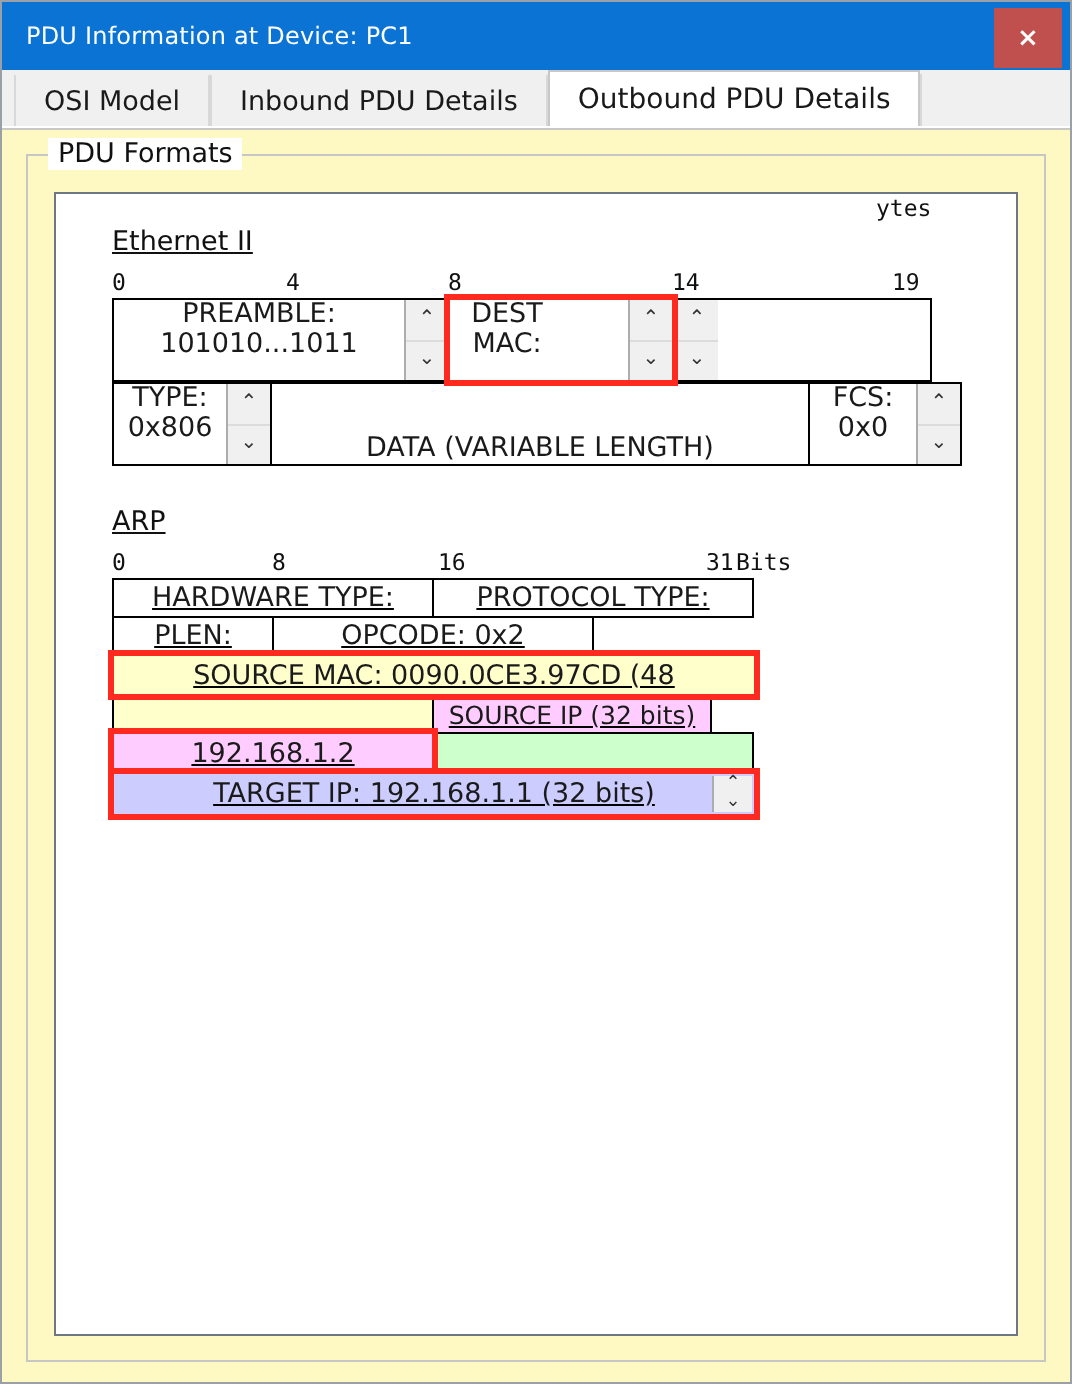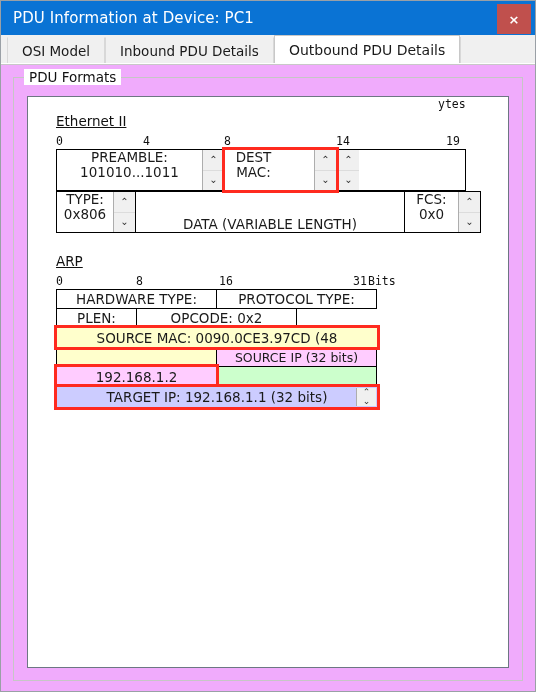--- a/index.html
+++ b/index.html
@@ -17,21 +17,21 @@
     display:flex;flex-direction:column;
   }
   
   .titlebar{
     height:34px;min-height:34px;
     background:#0a73d4;
     display:flex;align-items:center;justify-content:space-between;
     position:relative;
   }
   .titlebar-text{
-    color:#ffffff;font-size:15px;padding-left:12px;letter-spacing:.1px;
+    color:#ffffff;font-size:12px;padding-left:12px;letter-spacing:.1px;
     white-space:nowrap;
   }
   .close-btn{
     width:34px;height:30px;margin-right:4px;margin-top:2px;
     background:#c0504d;color:#ffffff;
     display:flex;align-items:center;justify-content:center;
     font-size:13px;font-weight:bold;cursor:pointer;
   }
   
   .tabstrip{
@@ -57,21 +57,21 @@
     background:#ffffff;
     border-left:1px solid #c8c8c8;
     border-right:1px solid #c8c8c8;
     border-top:1px solid #c8c8c8;
     height:28px;line-height:28px;
     font-size:14px;
   }
   .tab-filler{flex:1;border-left:1px solid #d8d8d8;height:26px;}
   
   .tabbody{
-    flex:1;background:#f0abfc;
+    flex:1;background:#fef9c3;
     border-top:1px solid #c8c8c8;
     position:relative;
     padding:10px 12px 8px 12px;
     box-sizing:border-box;
   }
   .groupbox{
     position:absolute;left:12px;top:12px;right:12px;bottom:10px;
     border:1px solid #c6c6c6;
     box-sizing:border-box;
   }
@@ -124,21 +124,21 @@
   }
   .spin .ar{
     flex:1;display:flex;align-items:center;justify-content:center;
     font-size:10px;color:#333333;line-height:1;
     border-bottom:1px solid #dcdcdc;
     background:#f0f0f0;cursor:pointer;
   }
   .spin .ar:last-child{border-bottom:none;}
   .hl{outline:3px solid #ff2a1f;outline-offset:-1px;z-index:5;gap:32px;}
   
-  .arptbl{position:relative;}
+  .arptbl{position:relative;text-decoration:underline;}
   .arprow{display:flex;}
   .arpcell{
     box-sizing:border-box;
     border:1px solid #000000;
     margin-right:-1px;margin-bottom:-1px;
     display:flex;align-items:center;justify-content:center;
     font-size:13.5px;color:#1a1a1a;white-space:nowrap;overflow:hidden;
     position:relative;
   }
   .arpcell.small{font-size:12.5px;}
@@ -270,21 +270,21 @@
               <div class="arpcell" style="width:81px;height:20px;background:#ffffff">PLEN:</div>
               <div class="arpcell" style="width:161px;height:20px;background:#ffffff">OPCODE: 0x2</div>
             </div>
 
             <div class="arprow">
               <div class="arpcell hl" style="width:322px;height:21px;background:#ffffcc">SOURCE MAC: 0090.0CE3.97CD (48</div>
             </div>
 
             <div class="arprow">
               <div class="arpcell" style="width:161px;height:20px;background:#ffffcc;border-top:none"></div>
-              <div class="arpcell small" style="width:161px;height:20px;background:#ffccff">SOURCE IP (32 bits)</div>
+              <div class="arpcell small" style="width:140px;height:20px;background:#ffccff">SOURCE IP (32 bits)</div>
             </div>
 
             <div class="arprow">
               <div class="arpcell hl" style="width:161px;height:21px;background:#ffccff">192.168.1.2</div>
               <div class="arpcell" style="width:161px;height:21px;background:#ccffcc"></div>
             </div>
 
 
             <div class="arprow">
               <div class="arpcell hl" style="width:322px;height:22px;background:#ccccff">

